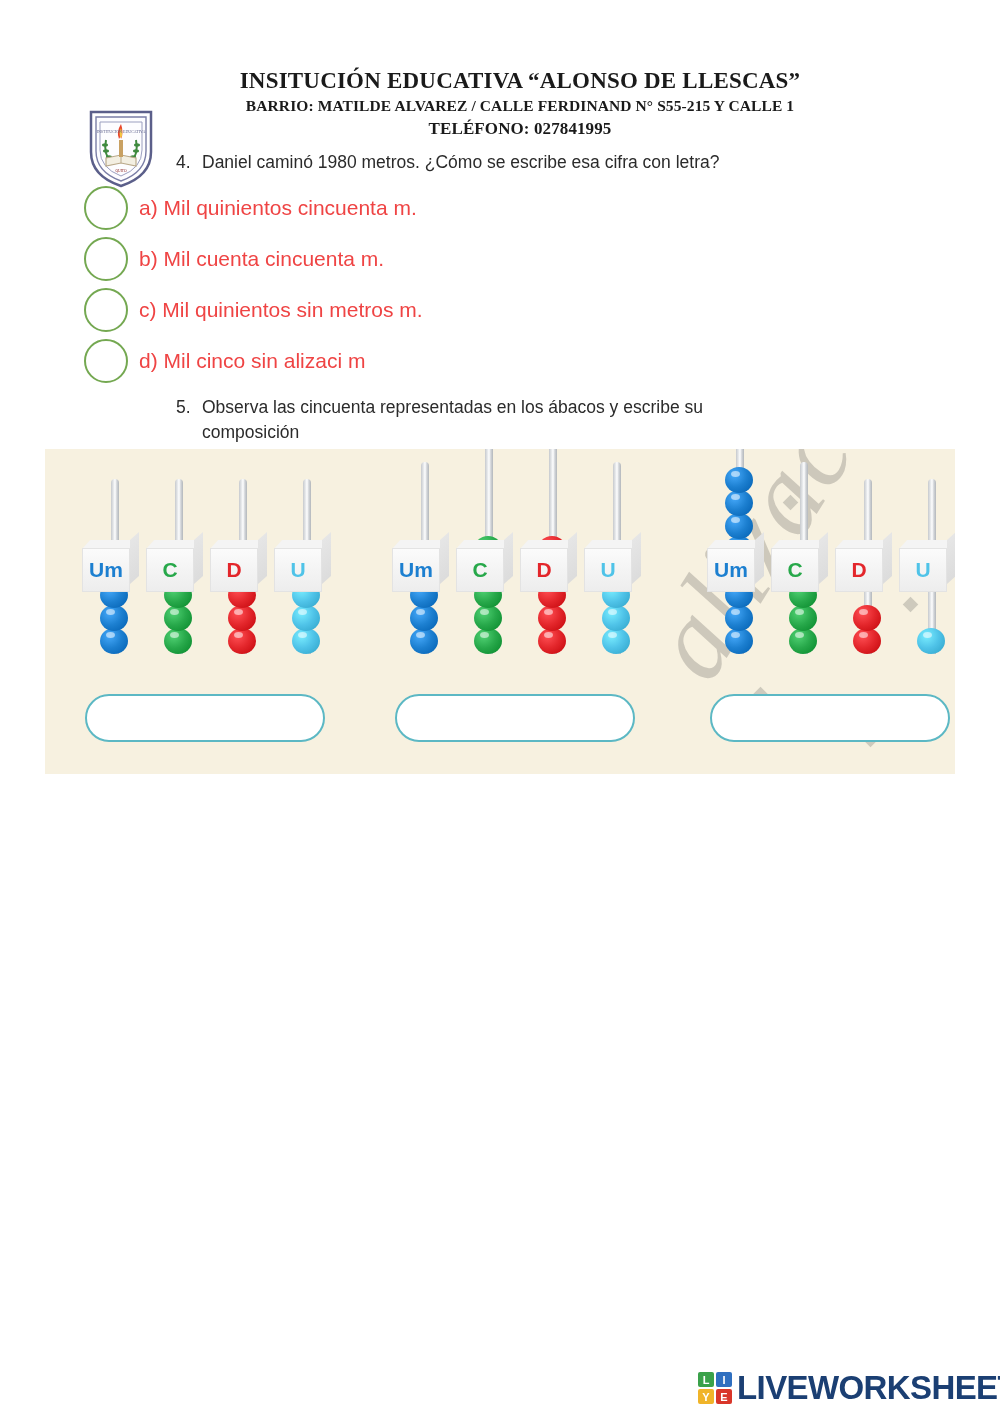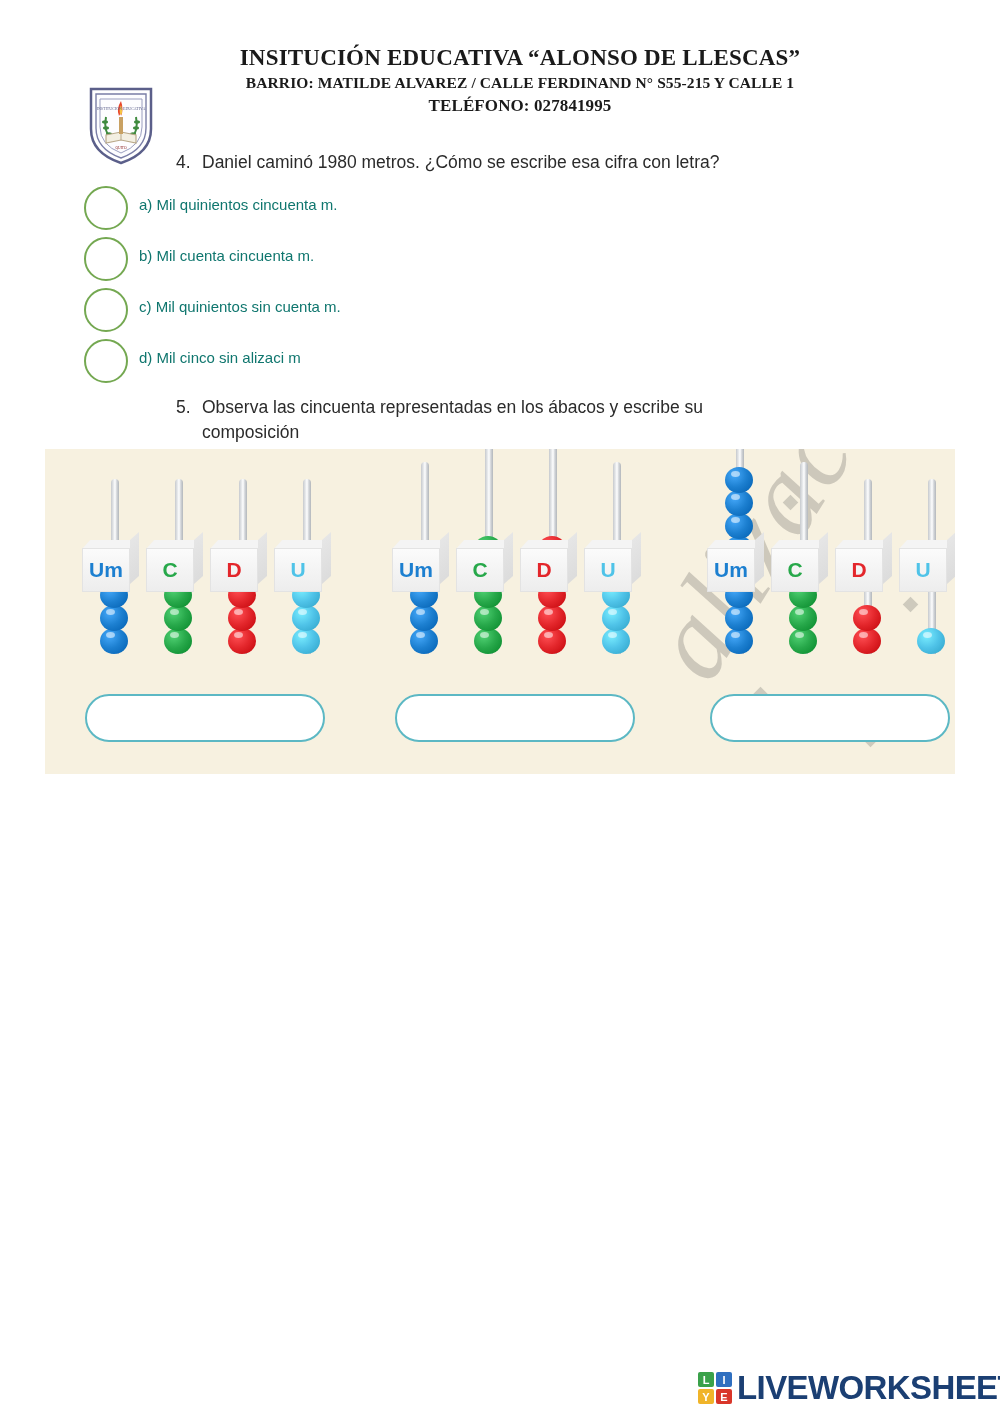--- a/index.html
+++ b/index.html
@@ -11,21 +11,21 @@
     width: 1000px;
     height: 1413px;
     position: relative;
     font-family: "Liberation Sans", sans-serif;
     overflow: hidden;
   }
 
   
   .header {
     position: absolute;
-    left: 0; top: 33px;
+    left: 0; top: 56px;
     width: 816px;
     height: 95px;
   }
   .crest {
     position: absolute;
     left: 86px; top: 50px;
     width: 70px; height: 82px;
   }
   .header-text {
     position: absolute;
@@ -81,22 +81,22 @@
     left: 84px; top: 2px;
     width: 44px; height: 44px;
     border: 2px solid #74a851;
     border-radius: 50%;
     background: #ffffff;
     box-sizing: border-box;
   }
   .opt-label {
     position: absolute;
     left: 139px; top: 12px;
-    font-size: 15px;
-    color: #0f766e;
+    font-size: 21px;
+    color: #ef4444;
     white-space: nowrap;
   }
 
   .q5 {
     position: absolute;
     left: 176px; top: 395px;
     width: 640px;
     font-size: 17.5px;
     color: #2b2b2b;
     line-height: 25px;
@@ -329,21 +329,21 @@
   <div class="opt-row">
     <div class="opt-circle"></div>
     <div class="opt-label">a) Mil quinientos cincuenta m.</div>
   </div>
   <div class="opt-row">
     <div class="opt-circle"></div>
     <div class="opt-label">b) Mil cuenta cincuenta m.</div>
   </div>
   <div class="opt-row">
     <div class="opt-circle"></div>
-    <div class="opt-label">c) Mil quinientos sin cuenta m.</div>
+    <div class="opt-label">c) Mil quinientos sin metros m.</div>
   </div>
   <div class="opt-row">
     <div class="opt-circle"></div>
     <div class="opt-label">d) Mil cinco sin alizaci m</div>
   </div>
 </div>
 
 <div class="q5">
   <span class="num">5.</span><span class="body">Observa las cincuenta representadas en los ábacos y escribe su composición</span>
 </div>

